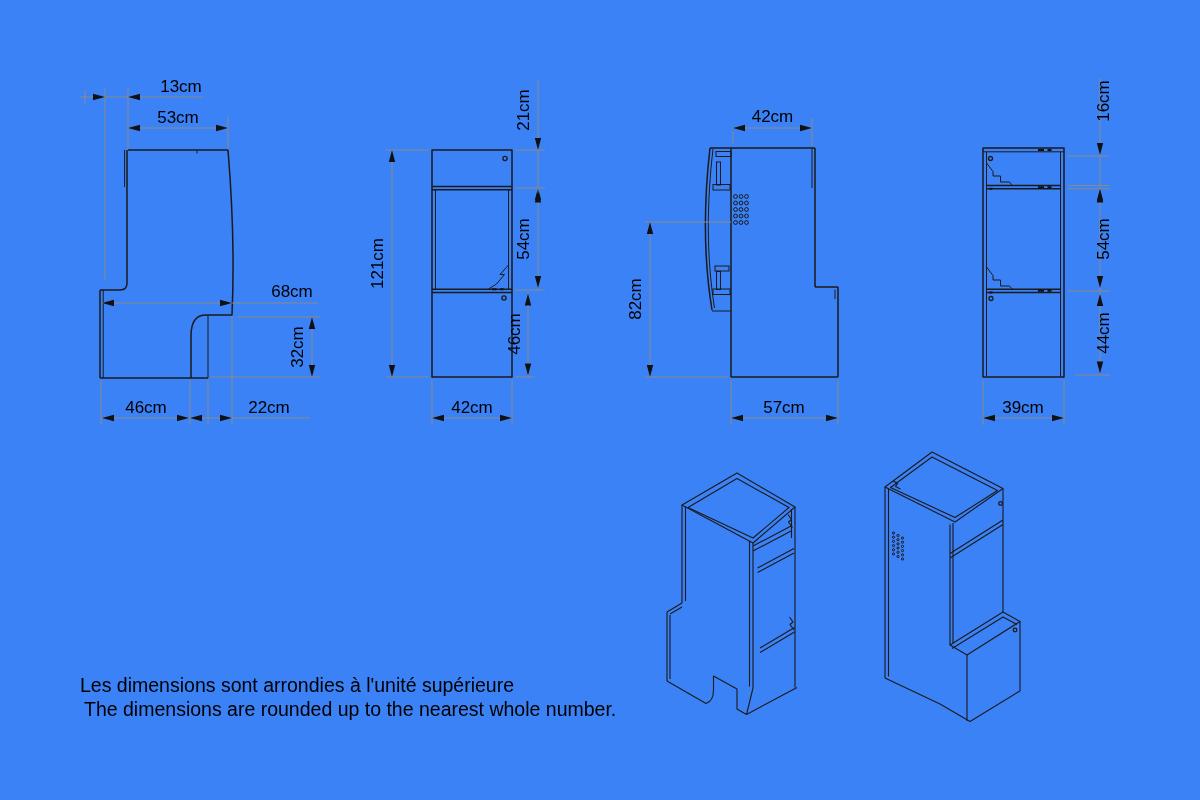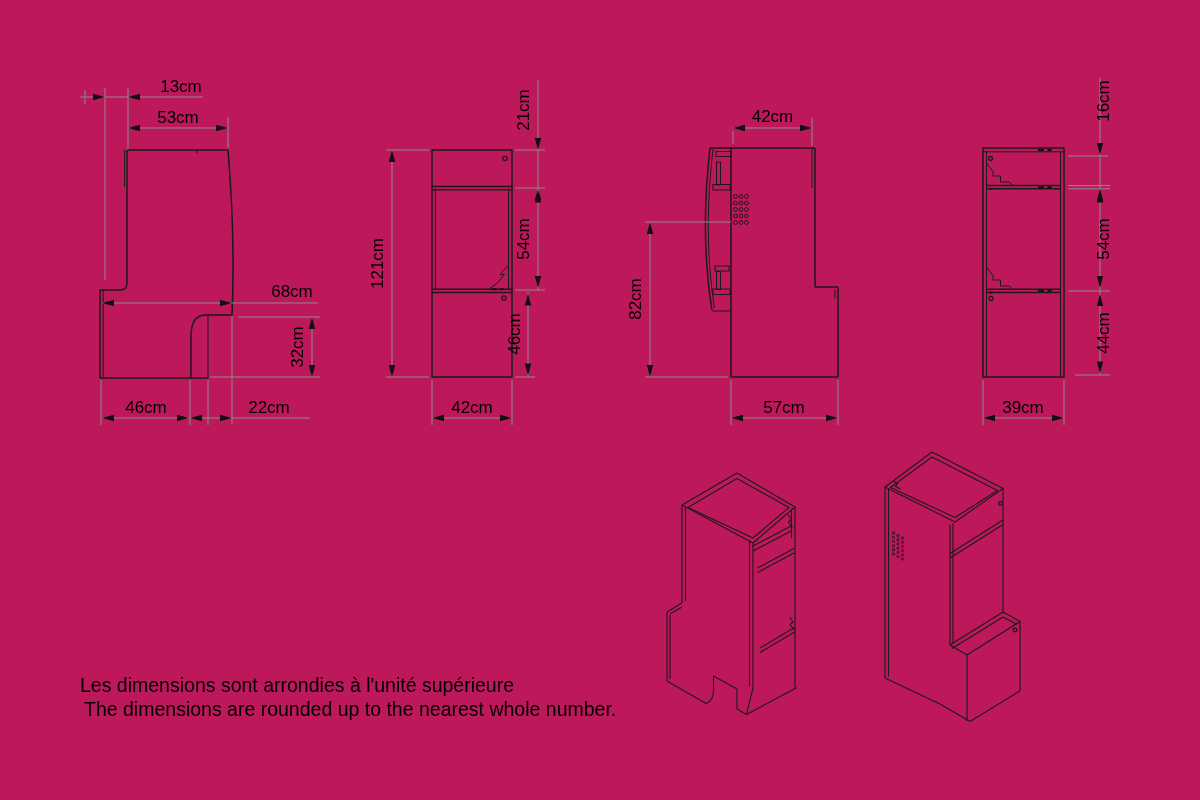--- a/index.html
+++ b/index.html
@@ -1,16 +1,16 @@
 <!DOCTYPE html>
 <html><head>
 <meta charset="utf-8">
 <style>
   html,body{margin:0;padding:0;background:#ffffff;}
-  .sheet{position:relative;width:1200px;height:800px;background:#be185d;overflow:hidden;
+  .sheet{position:relative;width:1200px;height:800px;background:#3b82f6;overflow:hidden;
          font-family:"Liberation Sans", sans-serif;}
   svg{display:block;}
   .outline{stroke:#1a1a1a;stroke-width:1.5;fill:none;stroke-linejoin:round;stroke-linecap:butt;}
   .thin{stroke:#1a1a1a;stroke-width:1;fill:none;stroke-linejoin:round;}
   .iso{stroke:#1a1a1a;stroke-width:1.1;fill:none;stroke-linejoin:round;}
   .dim{stroke:#8a8a8a;stroke-width:1;fill:none;}
   .arrow{fill:#111111;stroke:none;}
   .tick{stroke:#111;stroke-width:2;fill:none;}
   .hole{stroke:#1a1a1a;stroke-width:1.3;fill:none;}
   .vent{stroke:#1a1a1a;stroke-width:1;fill:none;}

